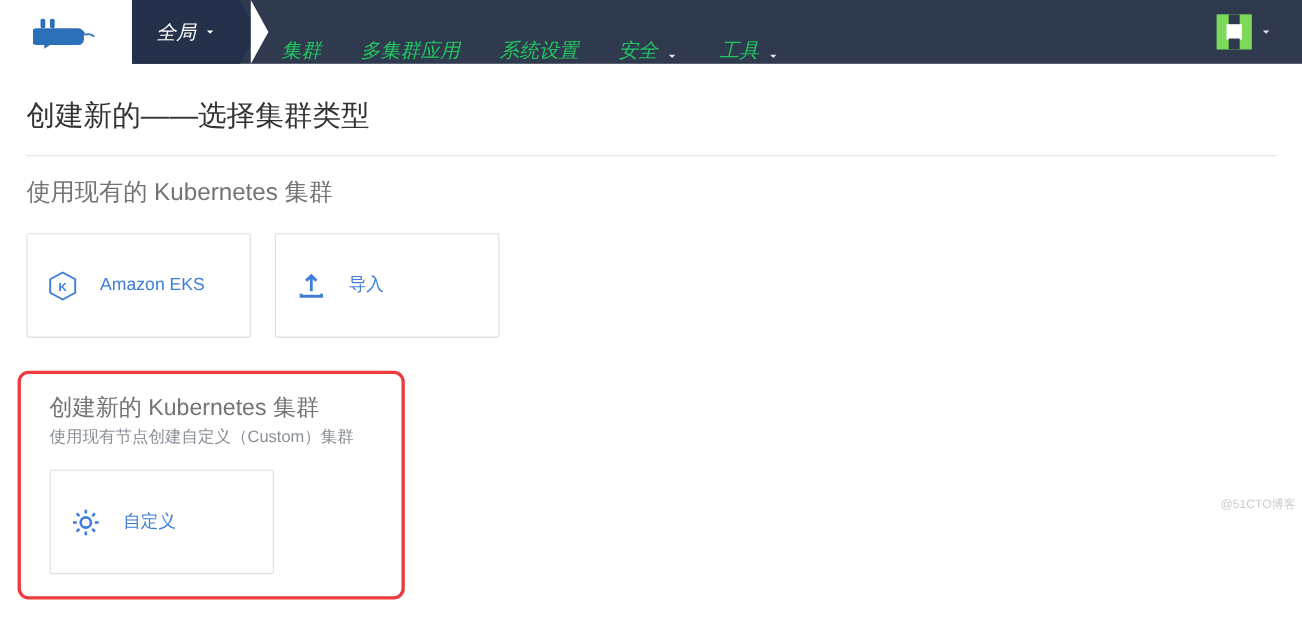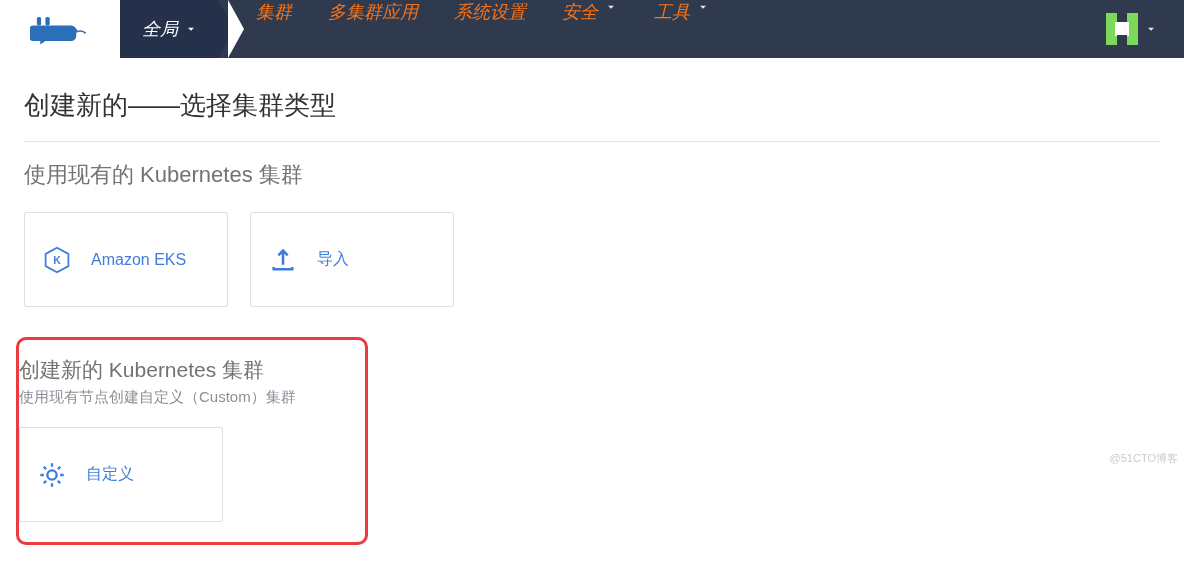--- a/index.html
+++ b/index.html
@@ -60,26 +60,26 @@
     .nav-global::after{
       content:"";
       position:absolute;
       right:-16px;top:0;
       width:0;height:0;
       border-top:29px solid transparent;
       border-bottom:29px solid transparent;
       border-left:16px solid #25314a;
     }
     .nav-item {
-      color: #f97316;
+      color: #22c55e;
       font-size: 18px;
       padding: 0 18px;
       height: 58px;
       display: flex;
-      align-items: flex-start;
+      align-items: flex-end;
       cursor: pointer;
     }
     .chevron {
       margin-left: 6px;
       display: inline-flex;
     }
     .nav-spacer { flex: 1; }
     .avatar-wrap {
       display: flex;
       align-items: center;
@@ -153,21 +153,21 @@
       color: #3d7ddb;
     }
     .card-label {
       color: #3d7ddb;
       font-size: 16px;
     }
 
     .highlight-box {
       border: 3px solid #ec3a3e;
       border-radius: 10px;
-      padding: 16px 14px 20px 0;
+      padding: 16px 14px 20px 26px;
       width: 352px;
       margin-top: 4px;
       margin-left: -8px;
     }
     .highlight-box .section-title { margin-bottom: 14px; font-size:21px;}
 
     .watermark {
       position: absolute;
       right: 6px;
       bottom: 108px;

